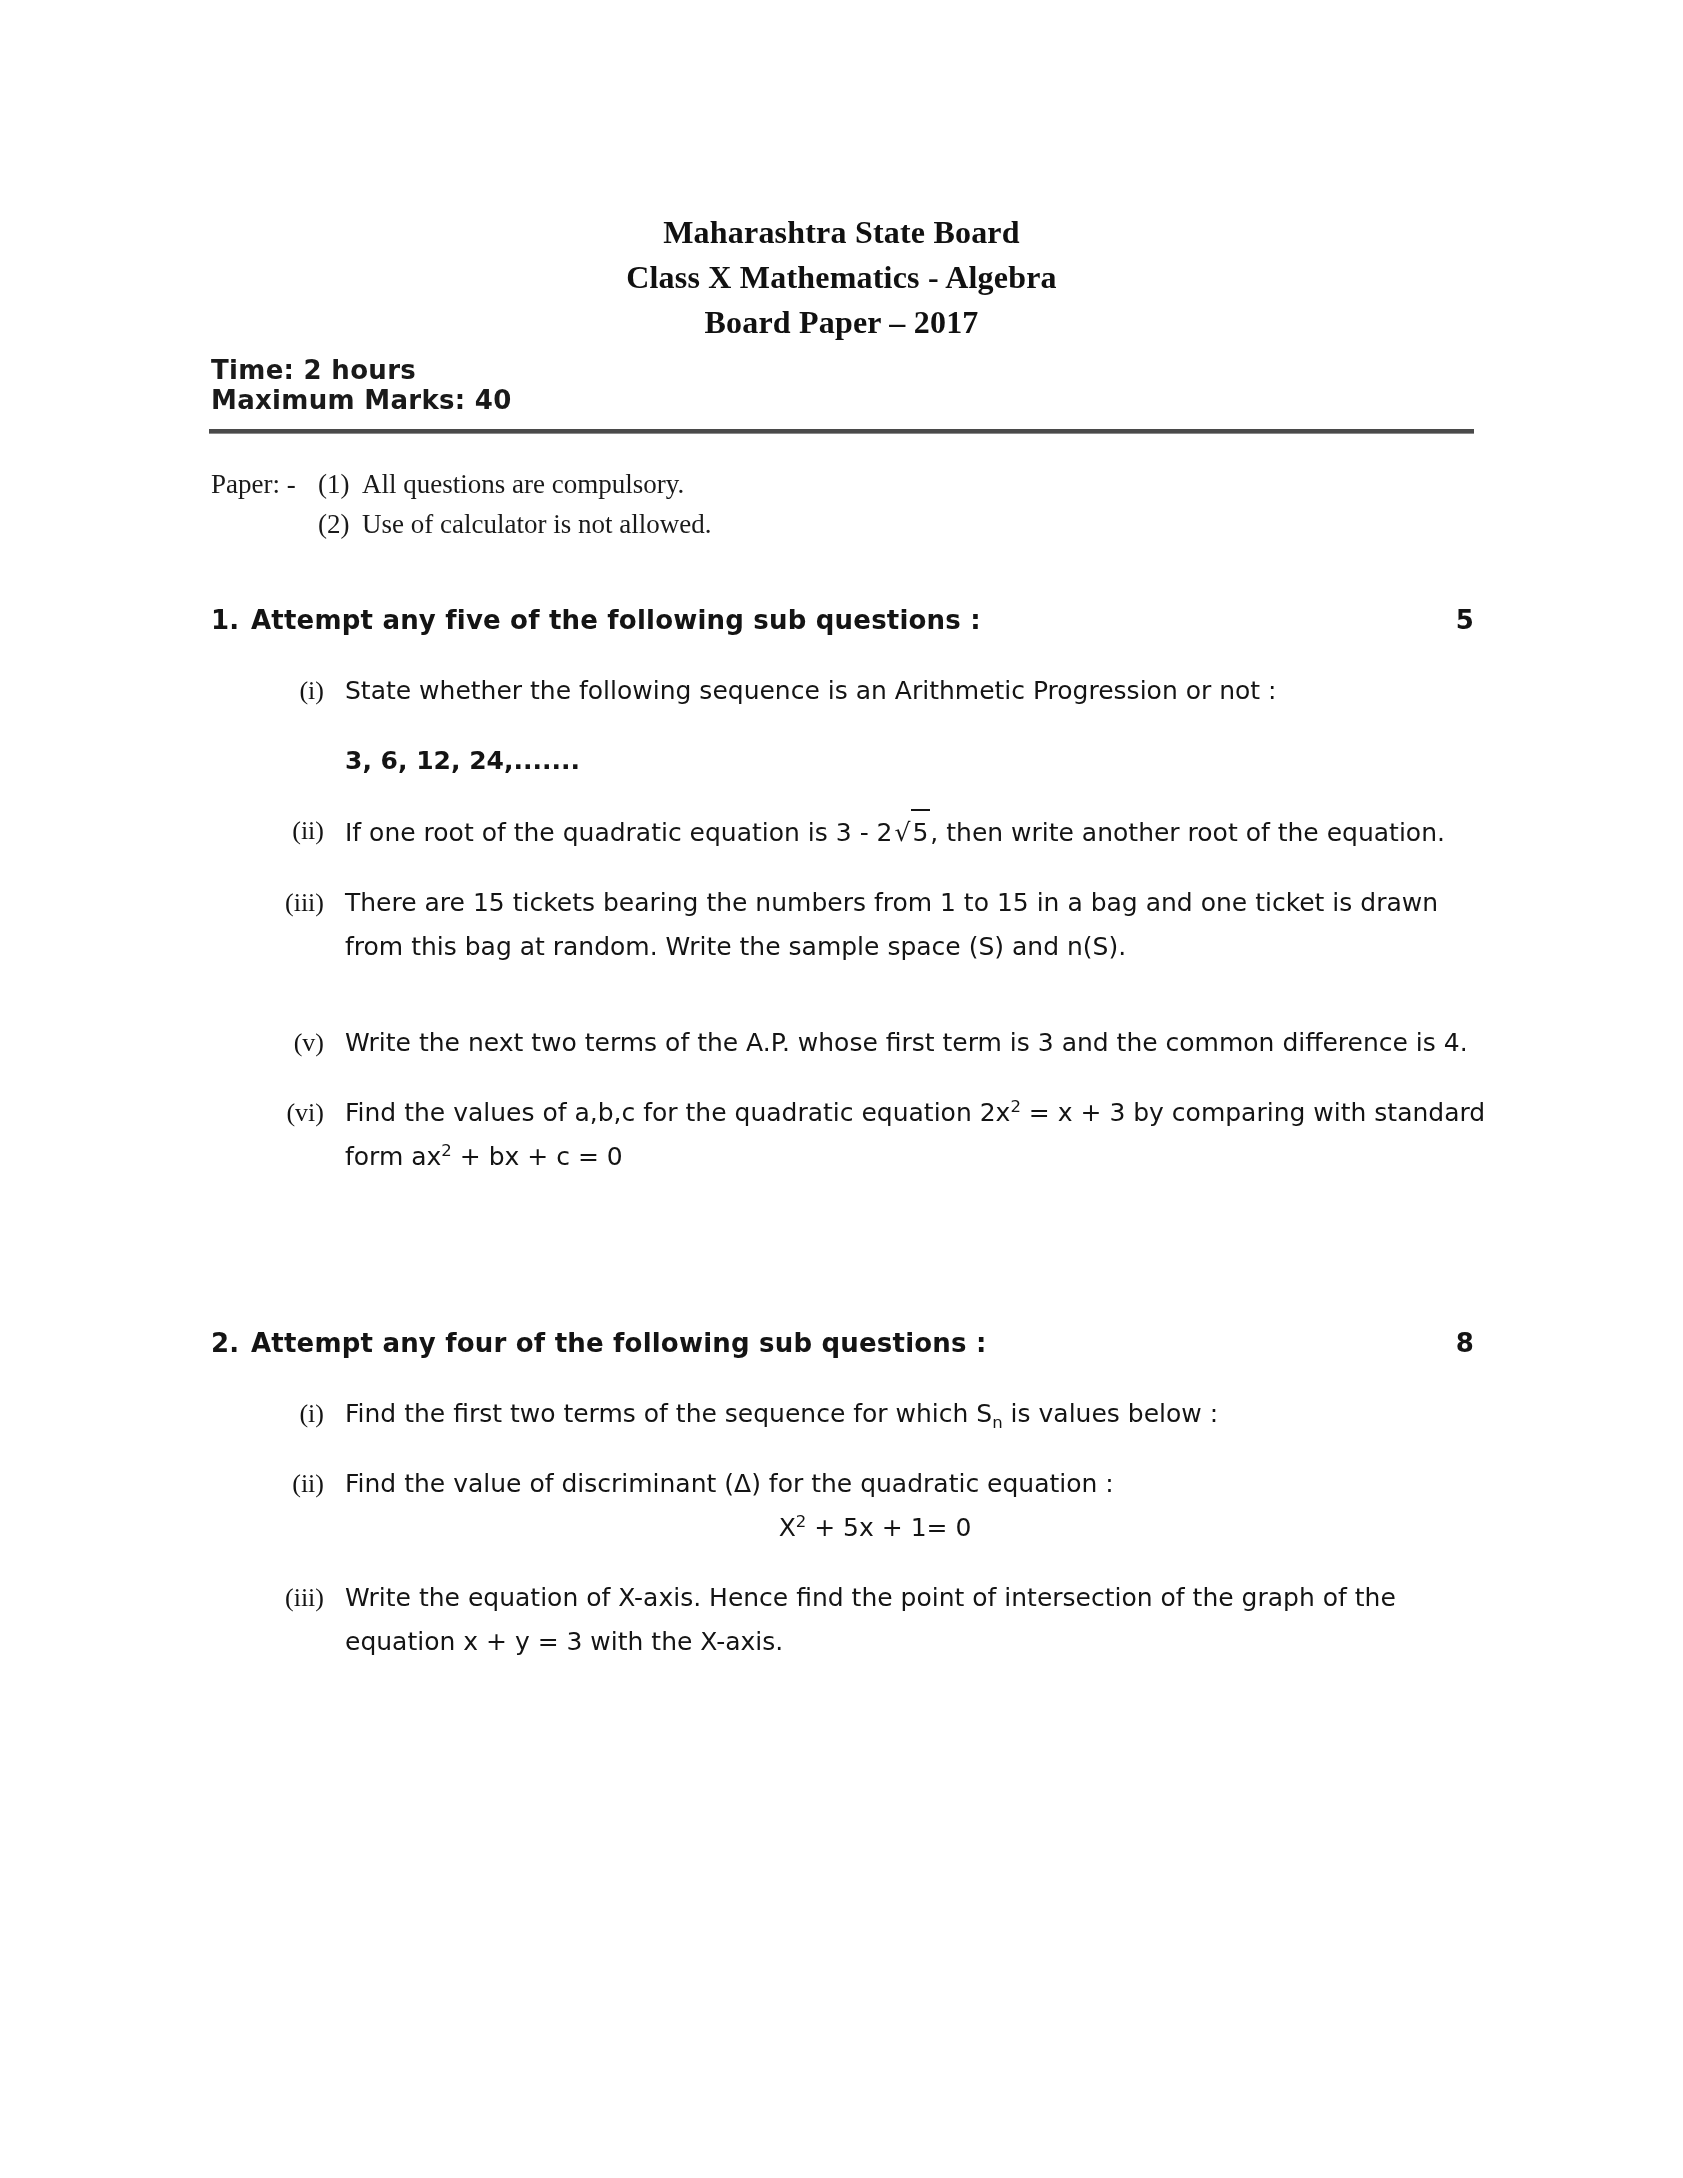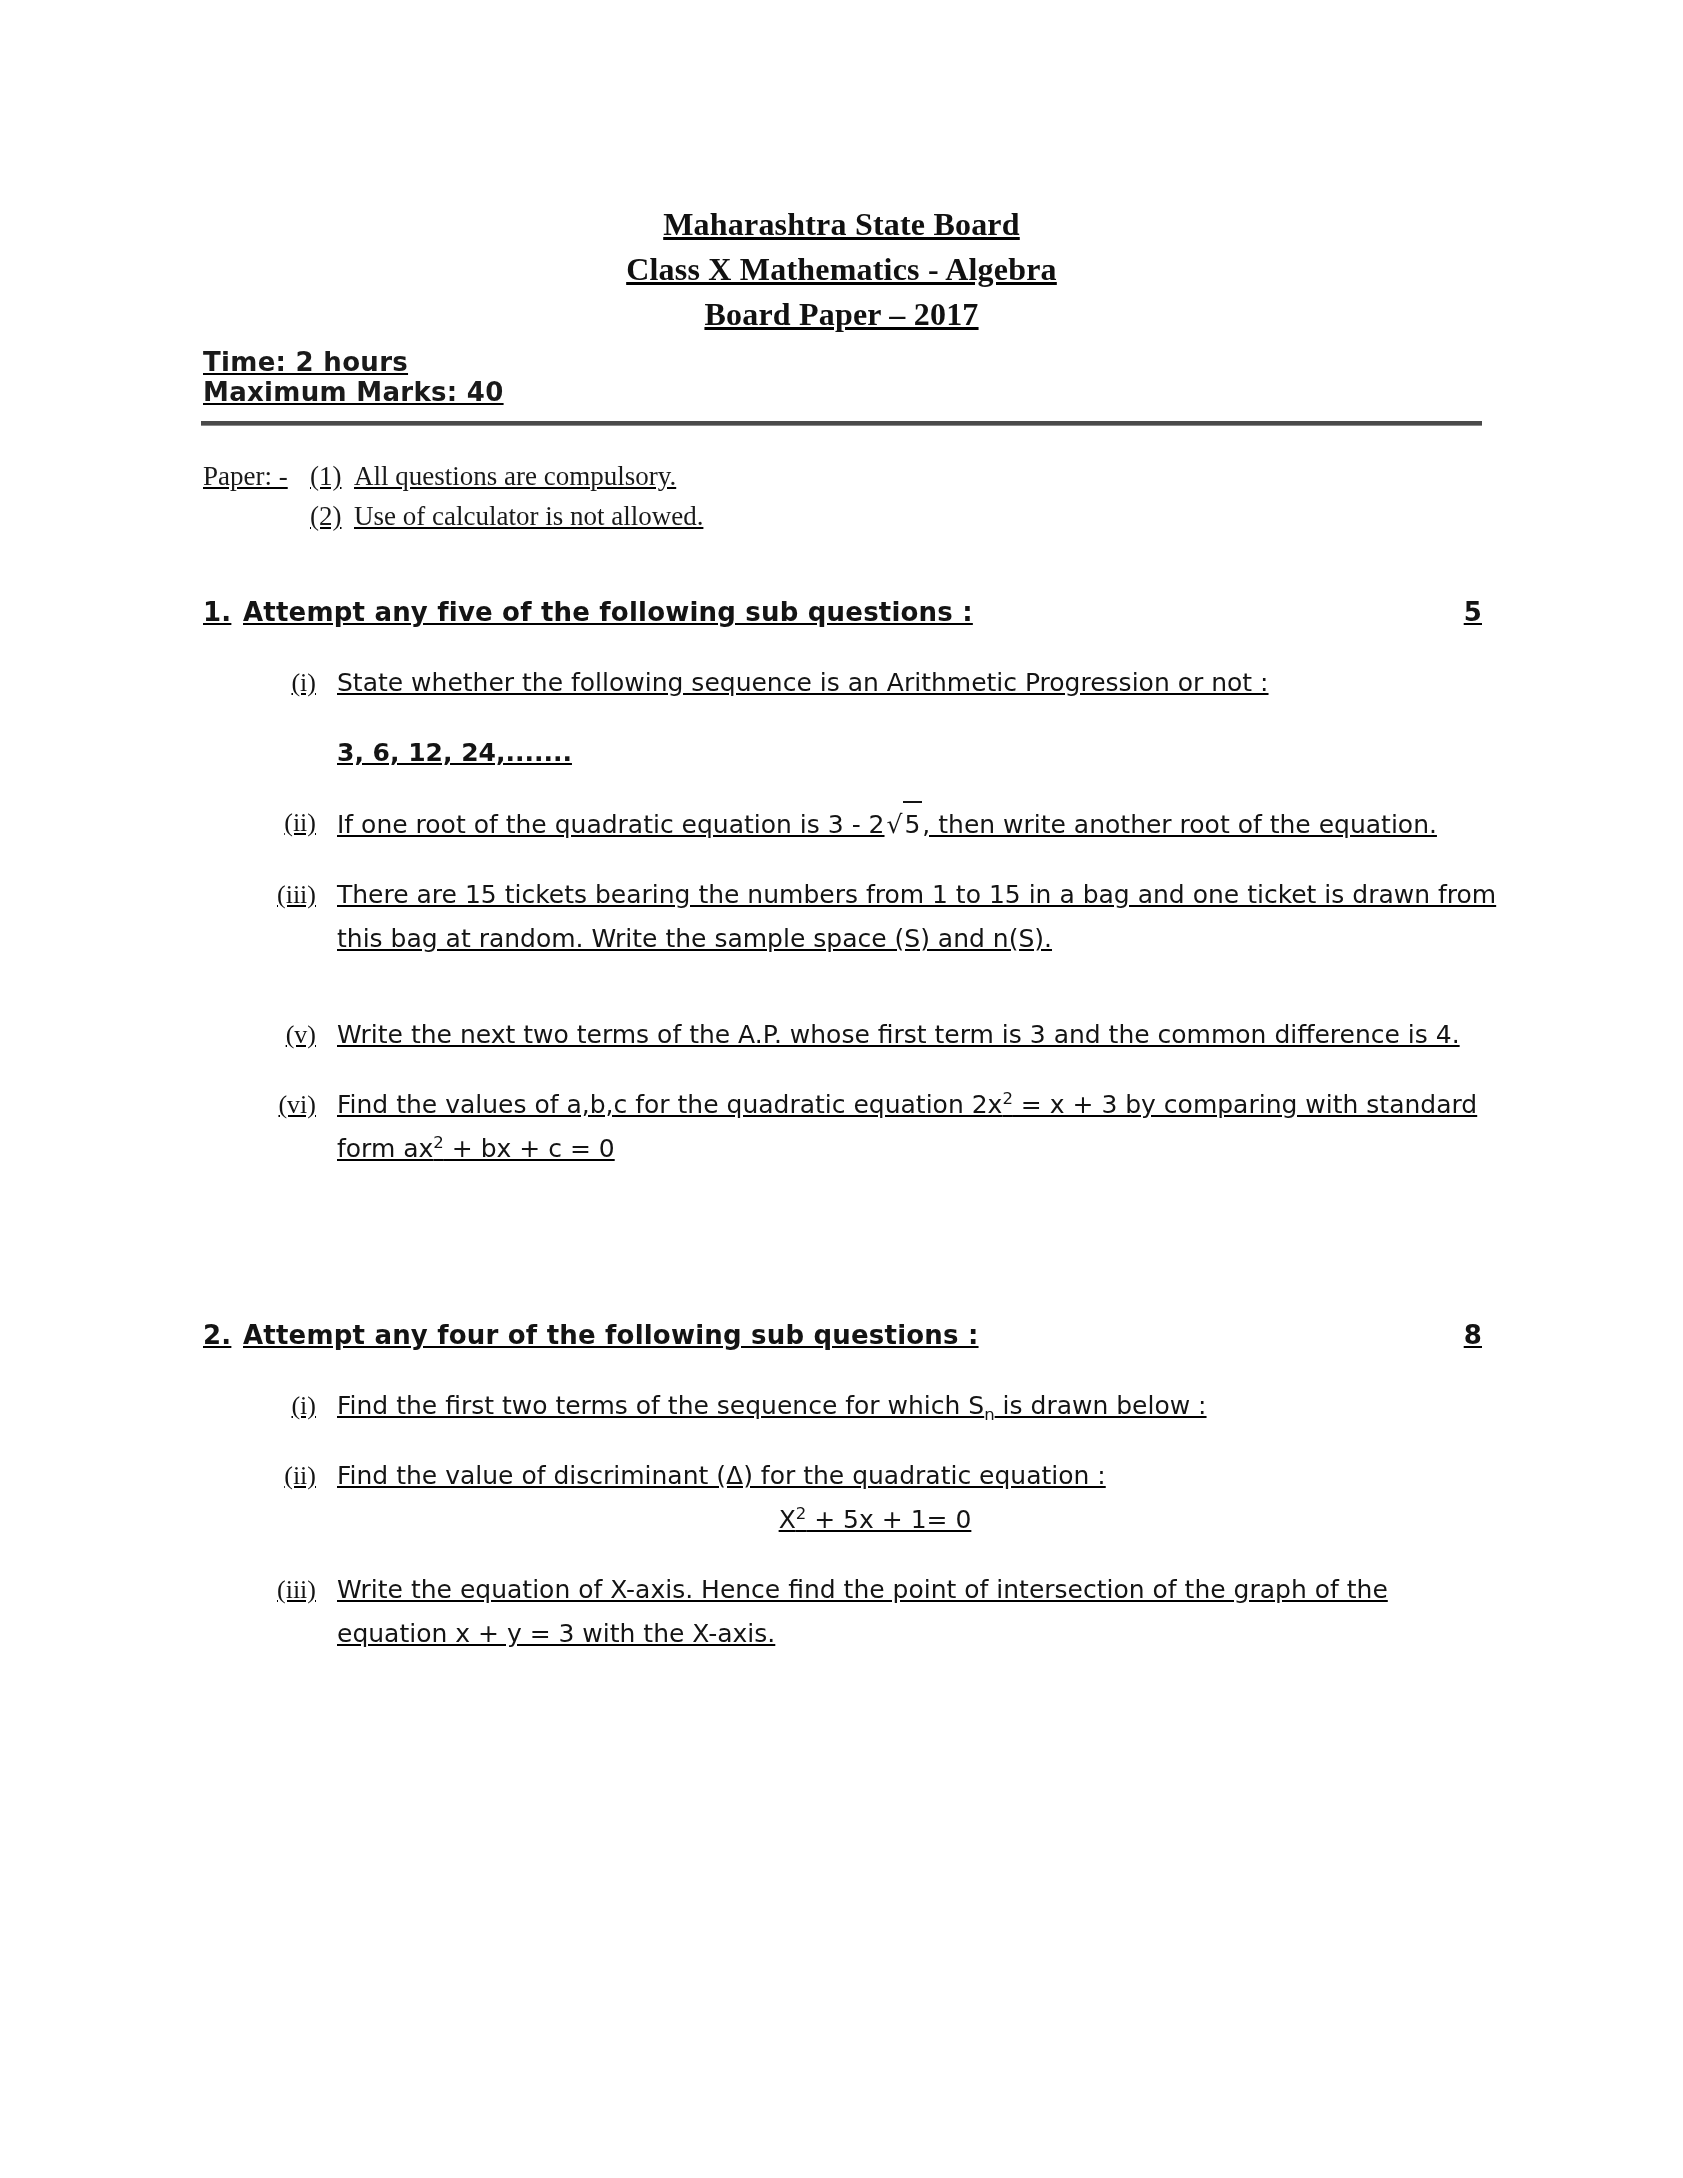--- a/index.html
+++ b/index.html
@@ -12,22 +12,21 @@
     height: 2178px;
     font-family: "Liberation Sans", sans-serif;
     color: #000000;
     overflow: hidden;
   }
   .page {
     position: relative;
     width: 1683px;
     height: 1682px;
     box-sizing: border-box;
-    padding: 8px;
-    text-decoration: underline;
+    padding: 16px;
   }
   
   .header-block {
     padding-top: 194px;
     text-align: center;
   }
   .title-line {
     font-family: "Liberation Serif", serif;
     font-weight: bold;
     font-size: 32px;
@@ -235,21 +234,21 @@
   <div class="qhead q2-head">
     <span class="qhead-num">2.</span>
     <span class="qhead-text">Attempt any four of the following sub questions :</span>
     <span class="qhead-marks">8</span>
   </div>
 
   <div class="gap-lg"></div>
 
   <div class="subq">
     <span class="subq-label">(i)</span>
-    <span class="subq-body"><span>Find the first two terms of the sequence for which S</span><sub>n</sub><span> is drawn below :</span></span>
+    <span class="subq-body"><span>Find the first two terms of the sequence for which S</span><sub>n</sub><span> is values below :</span></span>
   </div>
 
   <div class="gap-md"></div>
 
   <div class="subq">
     <span class="subq-label">(ii)</span>
     <span class="subq-body">Find the value of discriminant (Δ) for the quadratic equation :</span>
   </div>
   <div class="centered-eq"><span>X</span><sup>2</sup><span> + 5x + 1= 0</span></div>
 

